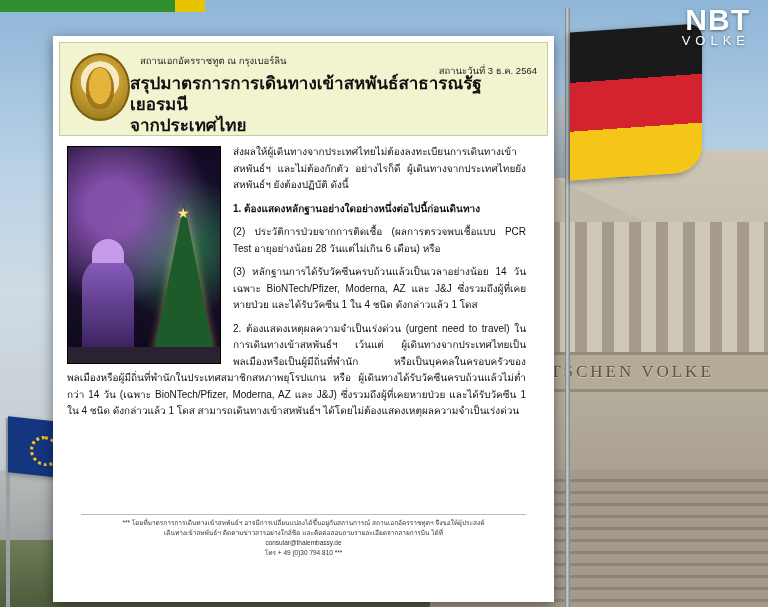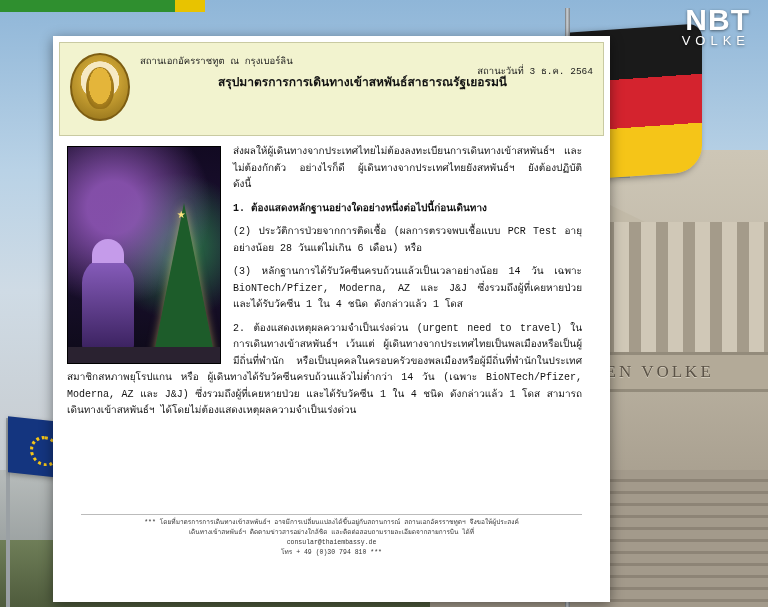--- a/index.html
+++ b/index.html
@@ -193,26 +193,26 @@
     font-size: 13px;
     letter-spacing: 5px;
     line-height: 14px;
   }
 
   
   .doc {
     position: absolute;
     left: 53px;
     top: 36px;
-    width: 557px;
+    width: 501px;
     height: 566px;
     background: #ffffff;
     box-shadow: 0 3px 12px rgba(0,0,0,.45);
     overflow: hidden;
-    font-family: Liberation Mono, monospace;
+    font-family: Liberation Sans, sans-serif;
     color: #111;
   }
   .doc-header {
     position: relative;
     margin: 6px 6px 0 6px;
     background: #f2f3cf;
     border: 1px solid #c9caa2;
     height: 92px;
   }
   .seal {
@@ -246,22 +246,22 @@
     right: 10px;
     top: 20px;
     font-size: 9.5px;
     color: #1b1b1b;
   }
   .hdr-title {
     position: absolute;
     left: 70px;
     right: 8px;
     top: 30px;
-    text-align: center;
-    font-size: 12px;
+    text-align: left;
+    font-size: 17px;
     font-weight: bold;
     line-height: 21px;
     color: #111;
   }
 
   .headline {
     margin: 12px 14px 0 14px;
     text-align: center;
     color: #c00000;
     font-weight: bold;
@@ -380,20 +380,21 @@
   </div>
 
   <div class="doc">
 
     <div class="doc-header">
       <div class="seal"></div>
       <div class="hdr-line1">สถานเอกอัครราชทูต ณ กรุงเบอร์ลิน</div>
       <div class="hdr-date">สถานะวันที่ 3 ธ.ค. 2564</div>
       <div class="hdr-title">
         <div>สรุปมาตรการการเดินทางเข้าสหพันธ์สาธารณรัฐเยอรมนี</div>
+        <div>จากประเทศไทย</div>
       </div>
     </div>
 
 
     <div class="body-wrap">
       <div class="photo-card">
         <div class="dome-p"></div>
         <div class="tree"></div>
         <div class="ground-p"></div>
       </div>

